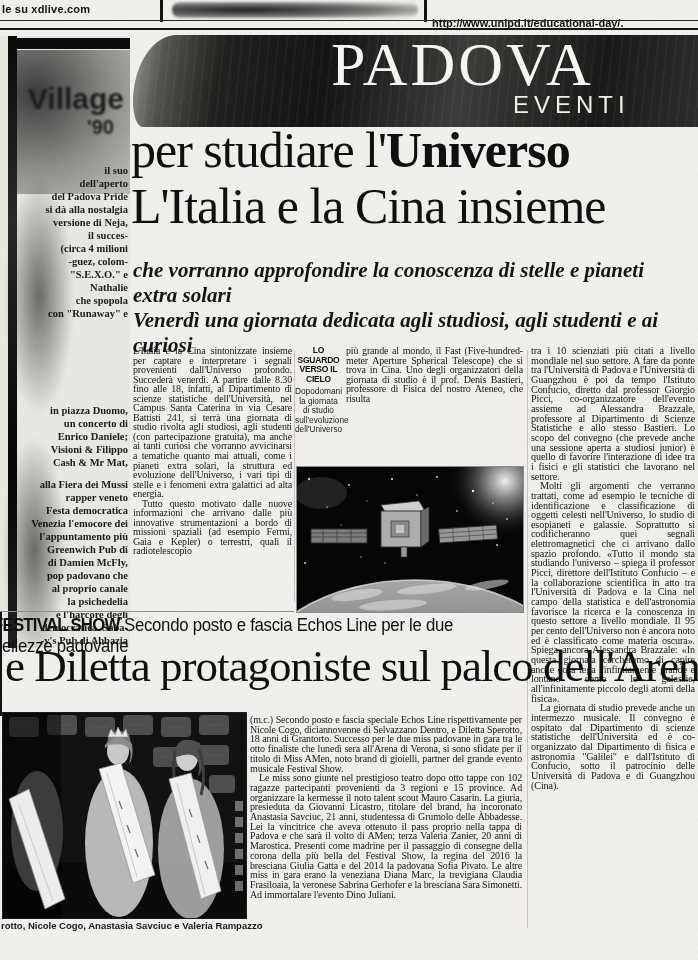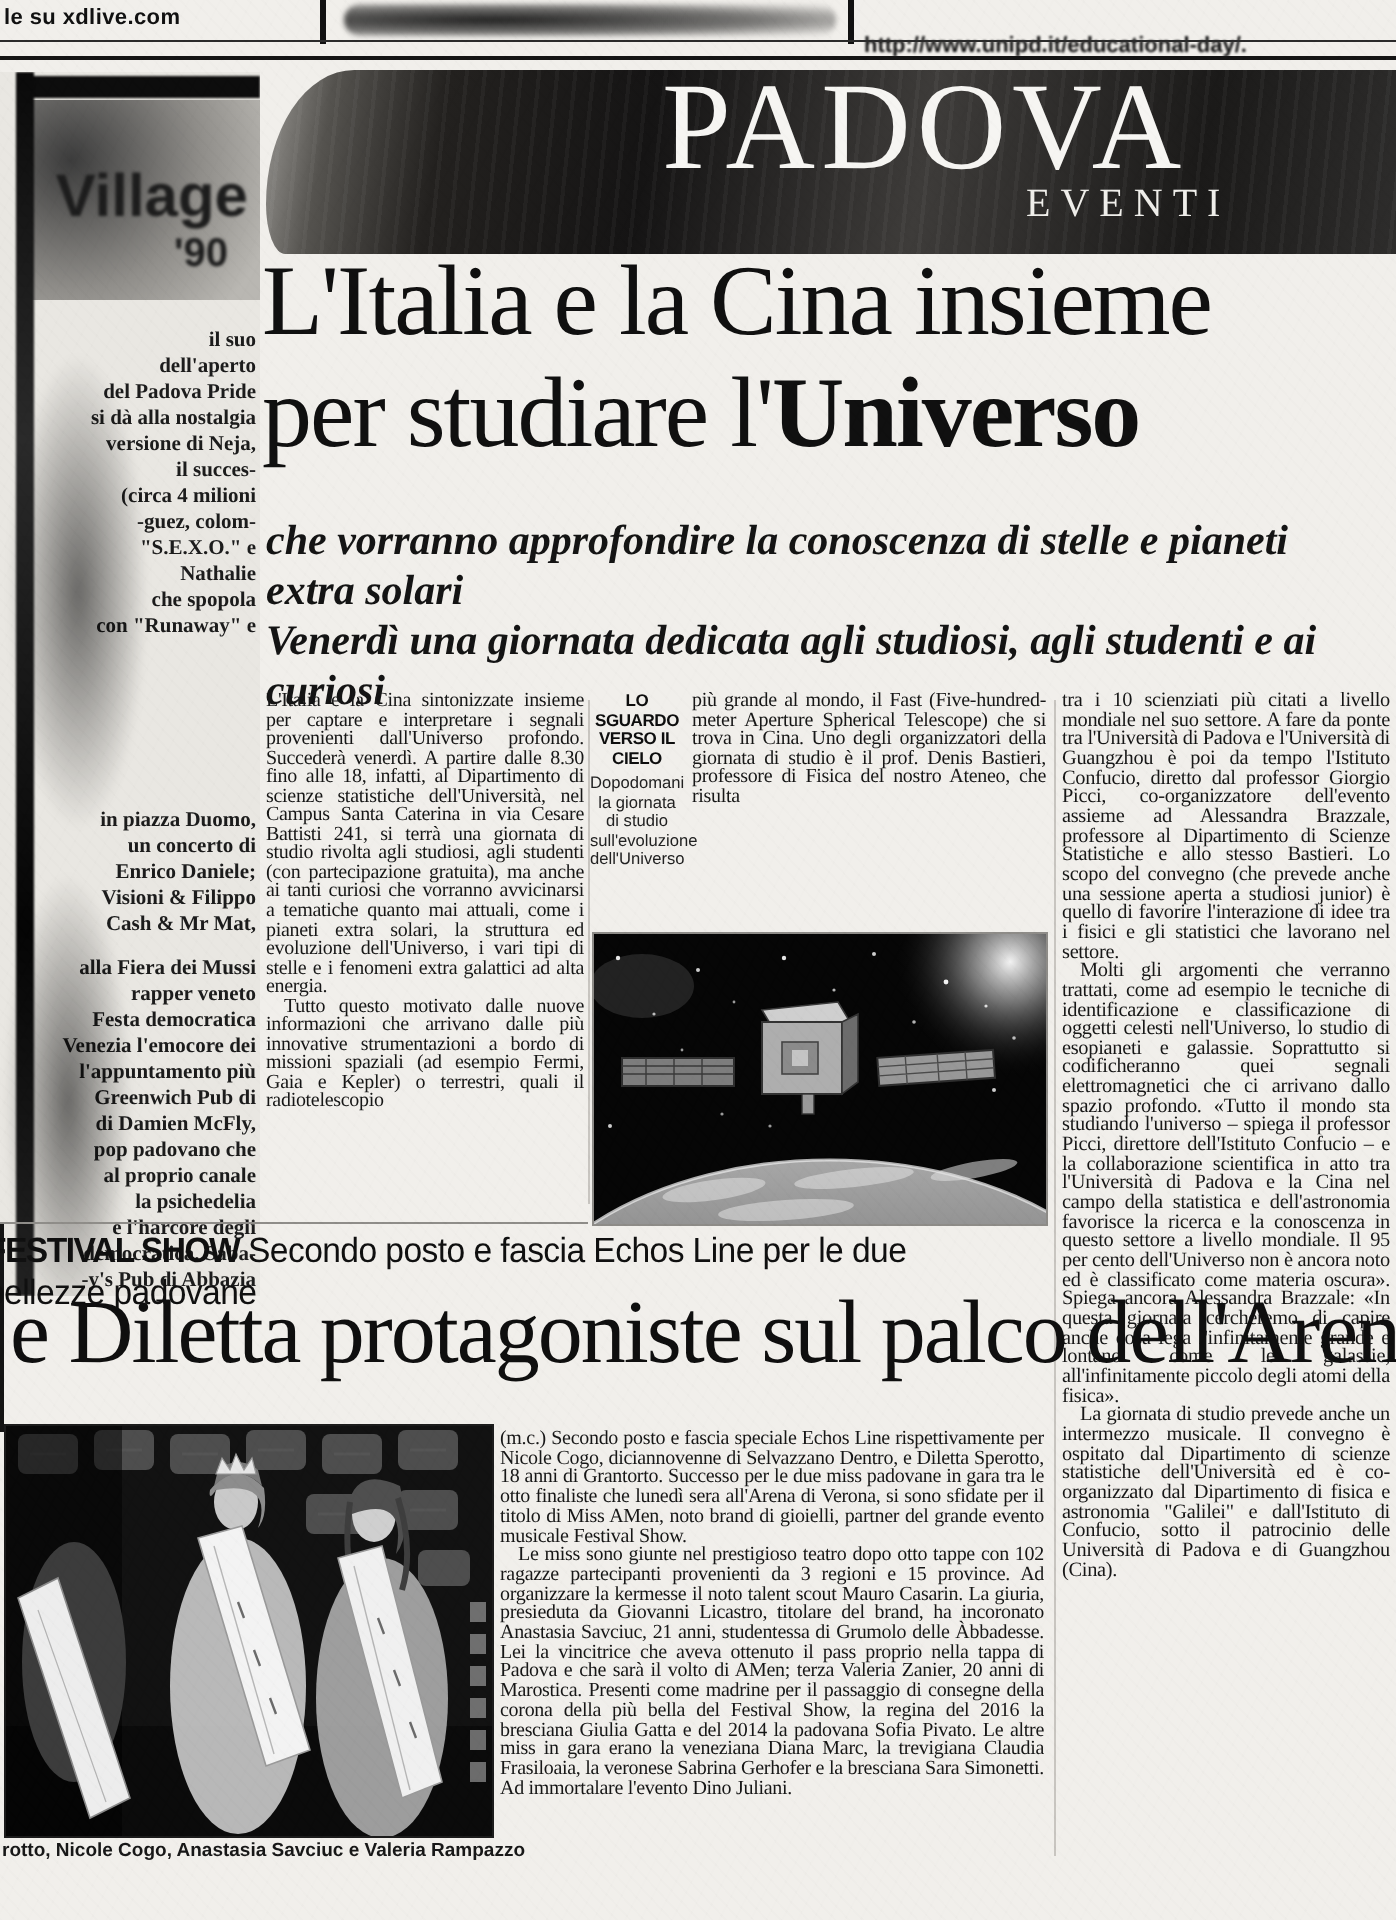--- a/index.html
+++ b/index.html
@@ -18,37 +18,37 @@
   .tb-smudge{position:absolute;left:172px;top:2px;width:246px;height:16px;border-radius:8px;
       background:radial-gradient(ellipse at 30% 50%,rgba(10,10,10,.9),rgba(20,20,20,.55) 55%,rgba(40,40,40,.15) 85%,transparent);
       filter:blur(1.2px);}
   .rule-thin{position:absolute;left:0;top:20px;width:698px;height:1px;background:#2b2b2b;}
   .rule-thick{position:absolute;left:0;top:28px;width:698px;height:2px;background:#151515;}
 
   
   .sidebar{position:absolute;left:0;top:36px;width:130px;height:612px;background:#e9e7e2;overflow:hidden;}
   .sb-edge{position:absolute;left:8px;top:0;width:9px;height:612px;background:linear-gradient(180deg,#0a0a0a,#2a2a2a 30%,#050505 70%,#222);filter:blur(.6px);}
   .sb-topbar{position:absolute;left:14px;top:2px;width:116px;height:11px;background:#0d0d0d;filter:blur(.5px);}
-  .village{position:absolute;left:12px;top:14px;width:118px;height:100px;
+  .village{position:absolute;left:12px;top:14px;width:118px;height:144px;
       background:radial-gradient(circle at 20% 30%,#3c3c3c,#8f8d89 55%,#b9b7b2 90%);filter:blur(.3px);}
   .village .v1{position:absolute;right:6px;top:32px;font-family:"Liberation Sans",sans-serif;font-weight:bold;font-size:30px;color:#1d1d1d;filter:blur(.8px);}
   .village .v2{position:absolute;right:16px;top:66px;font-family:"Liberation Sans",sans-serif;font-weight:bold;font-size:20px;color:#1d1d1d;filter:blur(.8px);}
   .sb-frag{position:absolute;left:16px;width:112px;text-align:right;font-size:10.5px;line-height:13px;font-weight:bold;color:#1c1c1c;filter:blur(.35px);}
   .sb-frag div{white-space:nowrap;overflow:hidden;}
   .fu{top:128px;} .fm{top:368px;} .fl{top:442px;}
   .sb-blotch{position:absolute;pointer-events:none;background:radial-gradient(ellipse,rgba(0,0,0,.55),transparent 70%);filter:blur(2px);}
 
   
   .banner{position:absolute;left:133px;top:35px;width:565px;height:92px;
       background:linear-gradient(100deg,#9a9894 0%,#55534f 6%,#23211f 16%,#151414 34%,#3e3c3a 58%,#1b1a19 82%,#2e2d2c 100%);
       border-top-left-radius:46px 70px;border-bottom-left-radius:10px 26px;}
   .banner::after{content:"";position:absolute;inset:0;border-radius:inherit;opacity:.25;
       background:repeating-linear-gradient(96deg,rgba(255,255,255,.14) 0 2px,transparent 2px 9px);}
   .banner-title{position:absolute;left:198px;top:-6px;font-size:62px;letter-spacing:3px;color:#f6f5f2;font-family:"Liberation Serif",serif;}
-  .banner-section{position:absolute;left:380px;top:56px;font-size:20px;letter-spacing:5px;color:#efeeea;font-family:Liberation Serif, serif;}
+  .banner-section{position:absolute;left:380px;top:56px;font-size:24px;letter-spacing:5px;color:#efeeea;font-family:Liberation Sans, sans-serif;}
 
   
   .hl1{position:absolute;left:131px;top:122px;width:565px;font-size:50px;line-height:56px;letter-spacing:-1px;color:#101010;}
   .hl1 .bold{font-weight:bold;}
   .standfirst{position:absolute;left:133px;top:258px;width:560px;font-style:italic;font-size:21px;line-height:25px;font-weight:bold;color:#141414;}
 
   
   .bodytxt{font-size:10px;line-height:9.55px;text-align:justify;letter-spacing:-.15px;color:#171717;}
   .bodytxt p{margin:0;}
   .bodytxt p + p{text-indent:9px;}
@@ -137,24 +137,24 @@
     <div class="sb-blotch" style="left:2px;top:400px;width:64px;height:230px"></div>
     <div class="sb-edge"></div>
   </div>
 
   <div class="banner">
     <span class="banner-title">PADOVA</span>
     <span class="banner-section">EVENTI</span>
   </div>
 
   <div class="hl1">
-    <div><span>L'Italia e la Cina insieme</span></div>
     <div>
       <span>per studiare l'</span><span class="bold">Universo</span>
     </div>
+    <div><span>L'Italia e la Cina insieme</span></div>
   </div>
   <div class="standfirst">
     <div>che vorranno approfondire la conoscenza di stelle e pianeti extra solari</div>
     <div>Venerdì una giornata dedicata agli studiosi, agli studenti e ai curiosi</div>
   </div>
 
   <div class="col1 bodytxt">
     <p>L'Italia e la Cina sintonizzate insieme per captare e interpretare i segnali provenienti dall'Universo profondo. Succederà venerdì. A partire dalle 8.30 fino alle 18, infatti, al Dipartimento di scienze statistiche dell'Università, nel Campus Santa Caterina in via Cesare Battisti 241, si terrà una giornata di studio rivolta agli studiosi, agli studenti (con partecipazione gratuita), ma anche ai tanti curiosi che vorranno avvicinarsi a tematiche quanto mai attuali, come i pianeti extra solari, la struttura ed evoluzione dell'Universo, i vari tipi di stelle e i fenomeni extra galattici ad alta energia.</p>
     <p>Tutto questo motivato dalle nuove informazioni che arrivano dalle più innovative strumentazioni a bordo di missioni spaziali (ad esempio Fermi, Gaia e Kepler) o terrestri, quali il radiotelescopio</p>
   </div>

